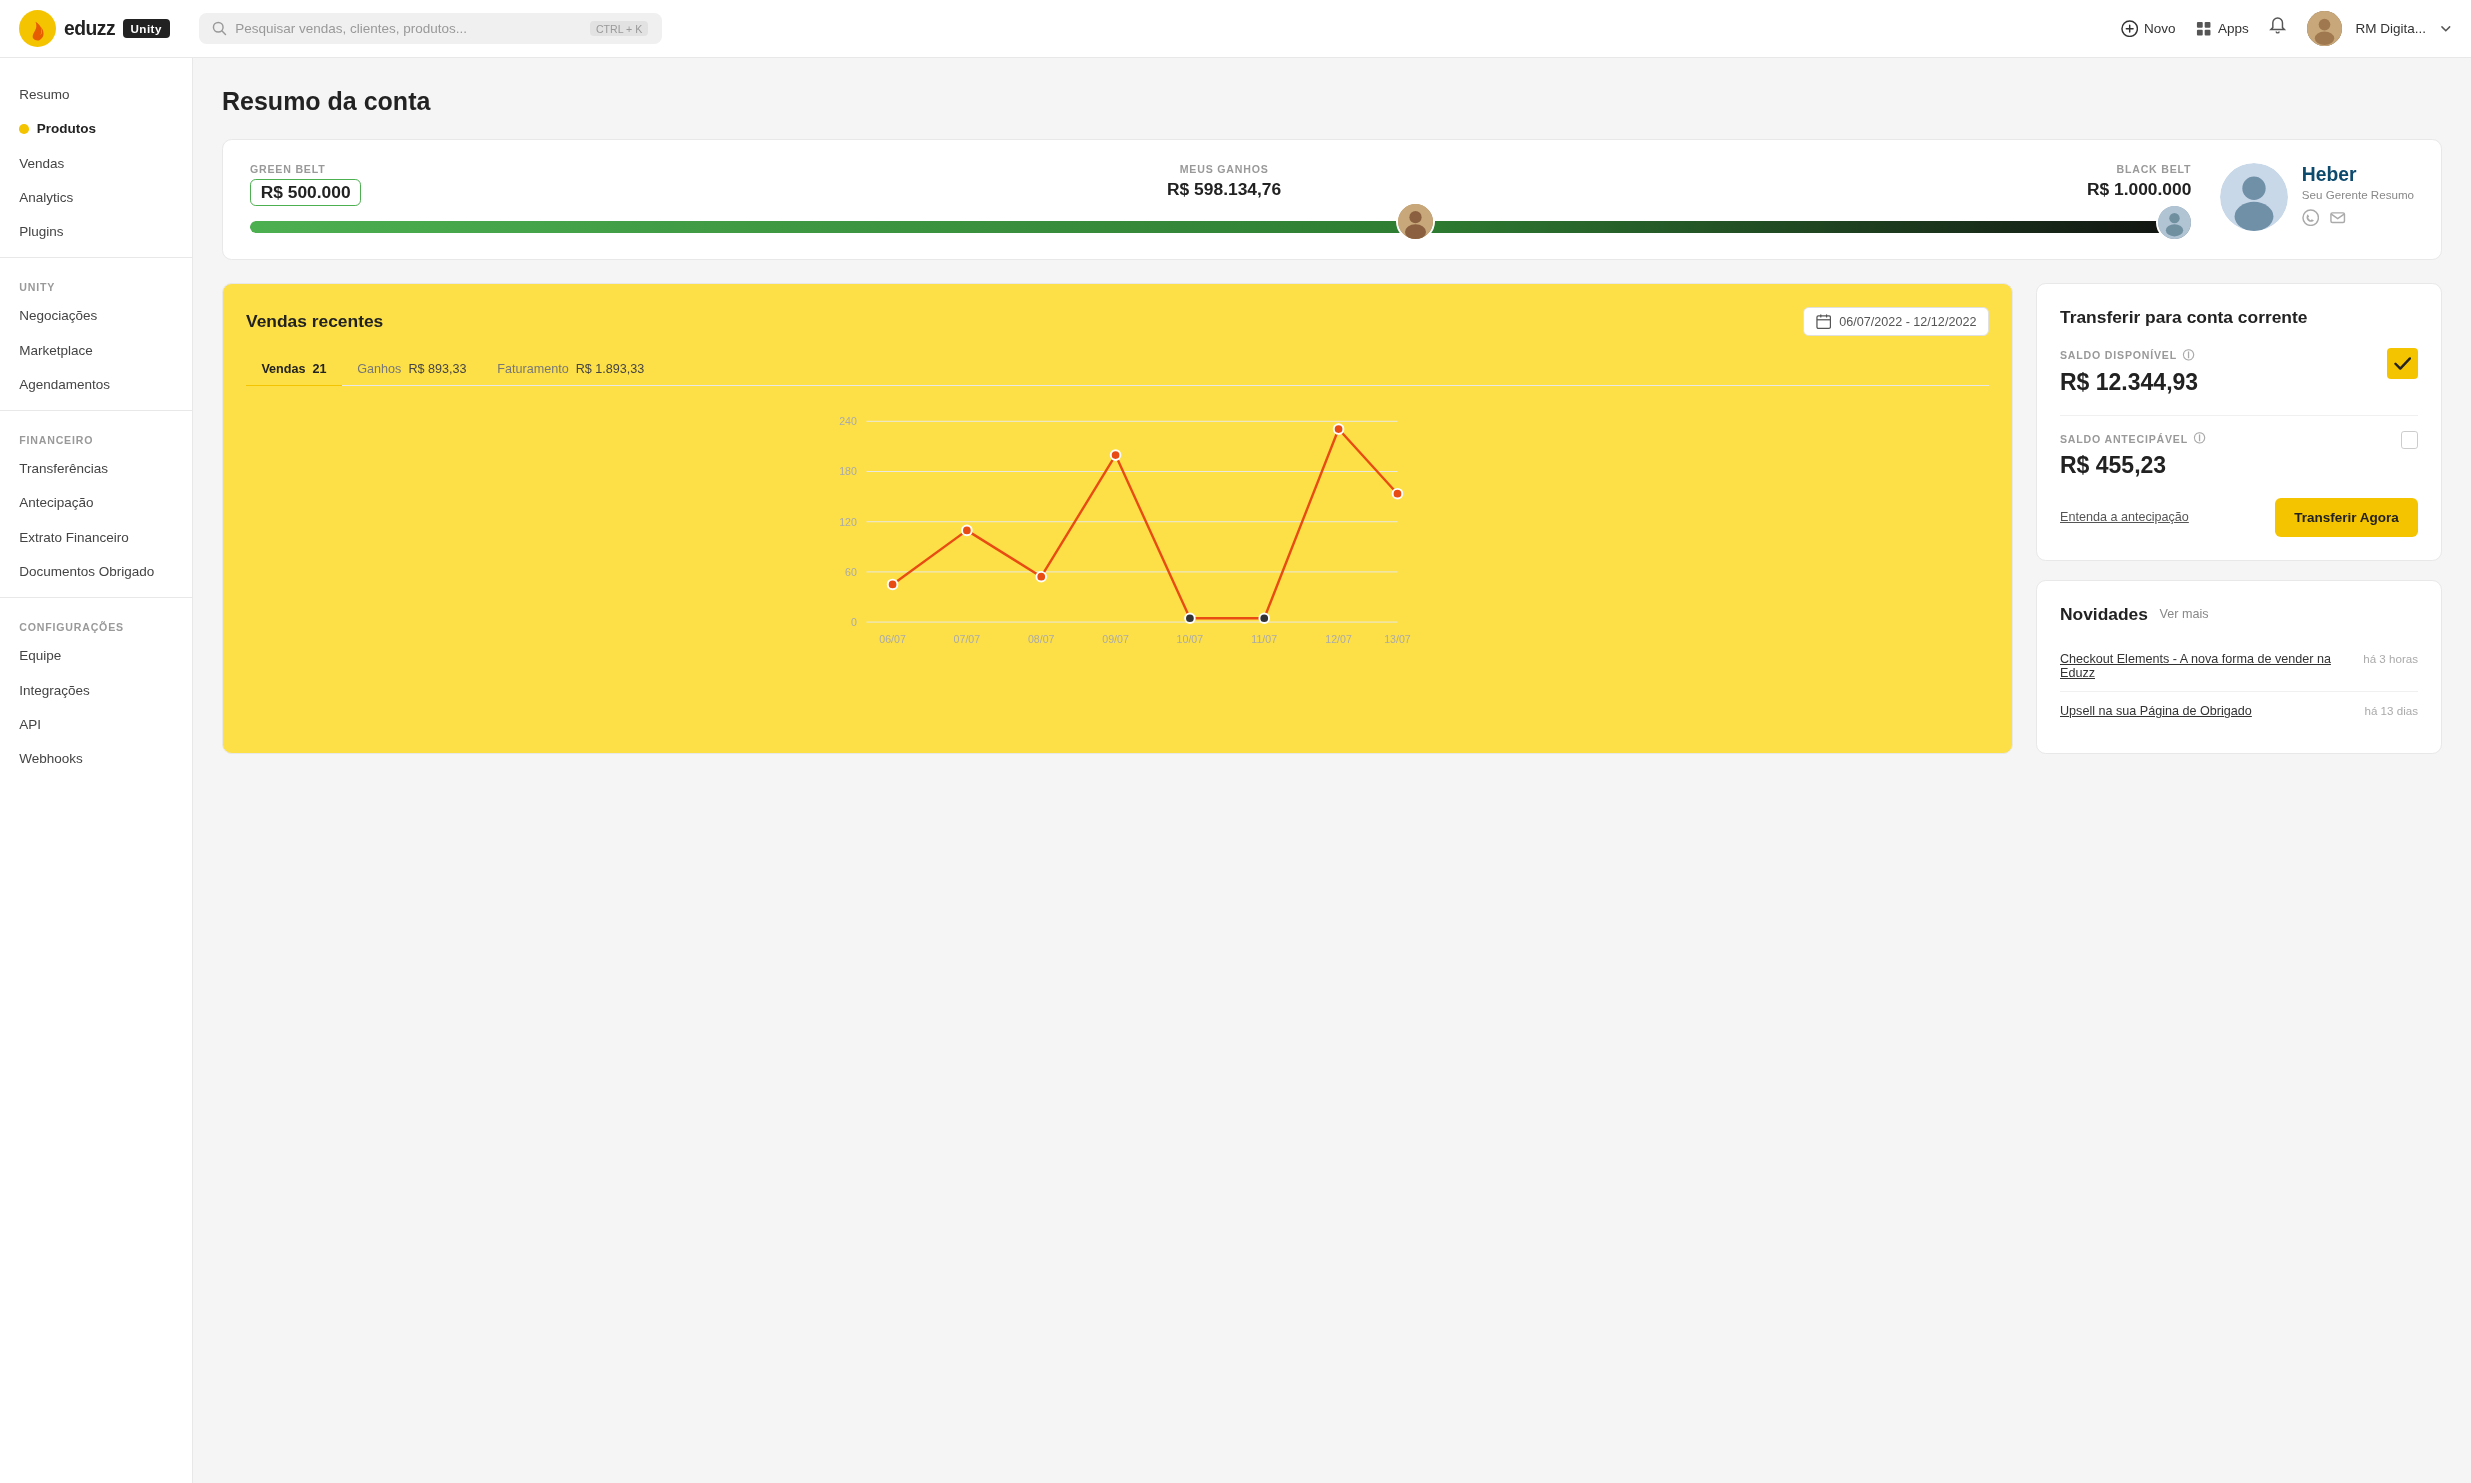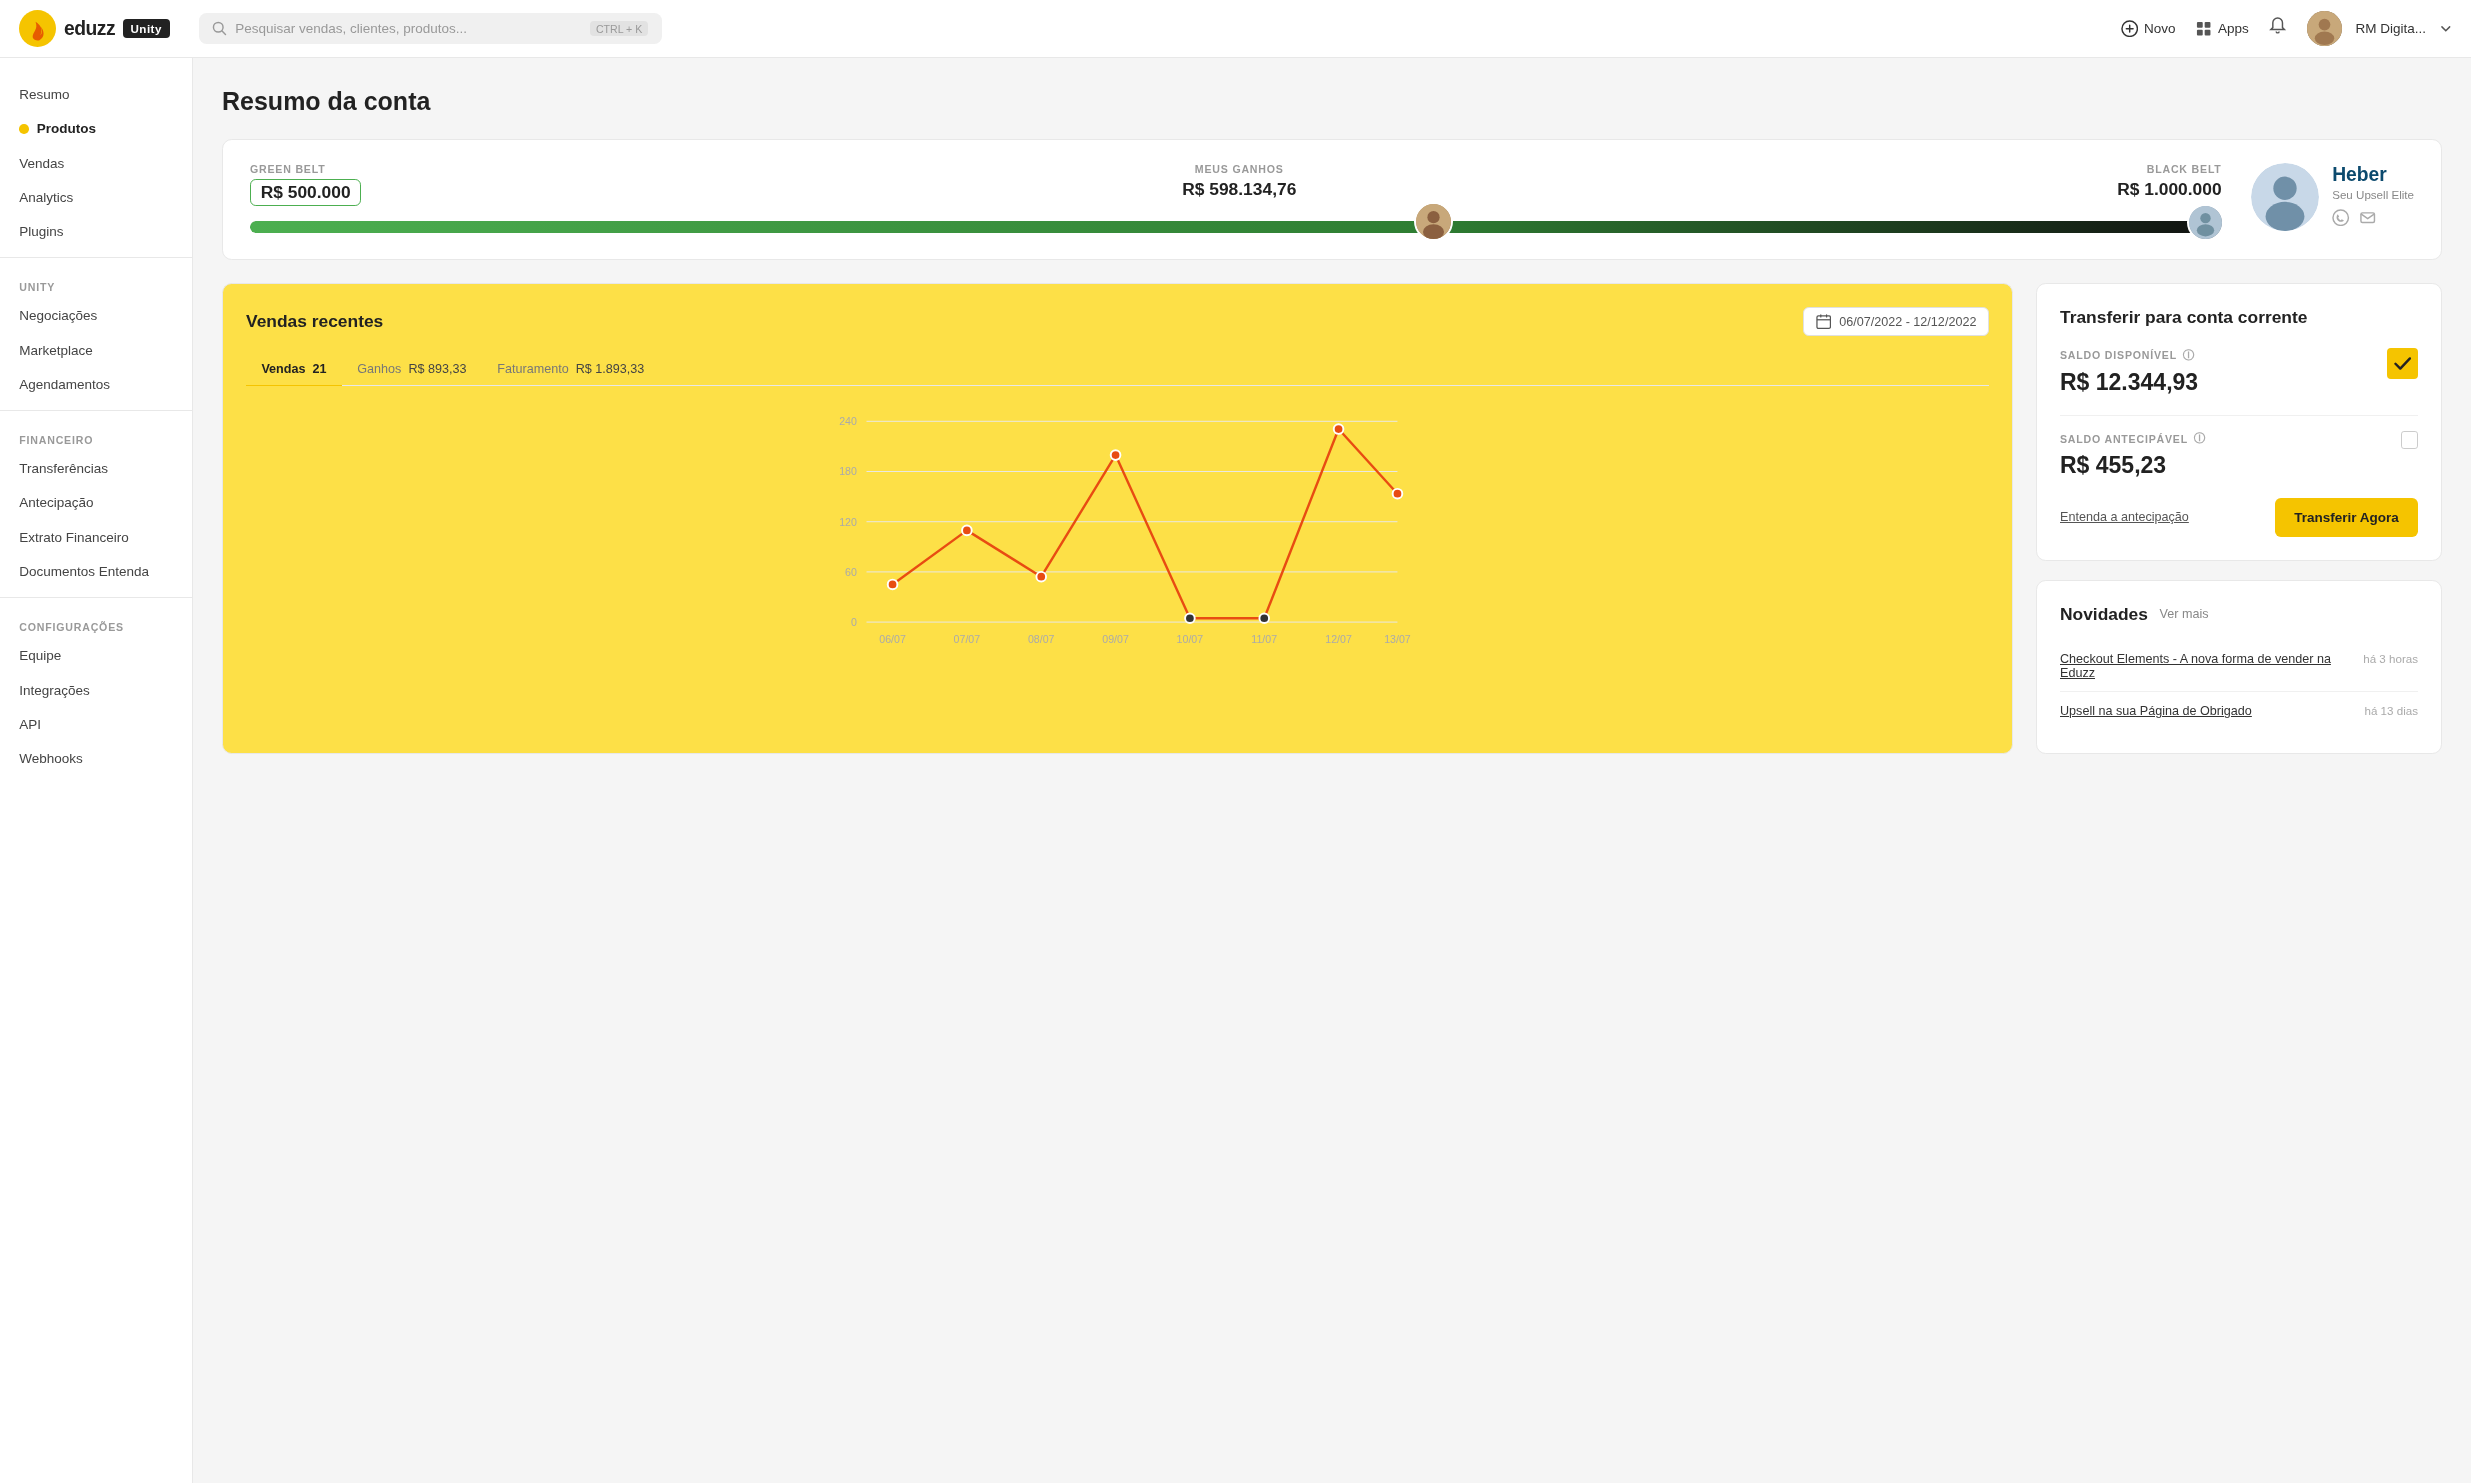--- a/index.html
+++ b/index.html
@@ -250,21 +250,21 @@
     <div class="sidebar-item">
       <span>Transferências</span>
     </div>
     <div class="sidebar-item">
       <span>Antecipação</span>
     </div>
     <div class="sidebar-item">
       <span>Extrato Financeiro</span>
     </div>
     <div class="sidebar-item">
-      <span>Documentos Entenda</span>
+      <span>Documentos Obrigado</span>
     </div>
 
     <div class="sidebar-divider"></div>
     <div class="sidebar-section">CONFIGURAÇÕES</div>
     <div class="sidebar-item">
       <span>Equipe</span>
     </div>
     <div class="sidebar-item">
       <span>Integrações</span>
     </div>
@@ -329,21 +329,21 @@
         <div class="manager-card">
           <div style="width:68px;height:68px;border-radius:50%;overflow:hidden;flex-shrink:0;">
             <svg width="68" height="68" viewBox="0 0 70 70">
               <circle cx="35" cy="35" r="35" fill="#c8d8e8"></circle>
               <circle cx="35" cy="26" r="12" fill="#7090a8"></circle>
               <ellipse cx="35" cy="55" rx="20" ry="15" fill="#7090a8"></ellipse>
             </svg>
           </div>
           <div>
             <div class="manager-name">Heber</div>
-            <div class="manager-title">Seu Upsell Elite</div>
+            <div class="manager-title">Seu Gerente Resumo</div>
             <div class="manager-icons">
               <span>
                 <svg width="17.4" height="17.4" viewBox="0 0 18 18" fill="none">
                   <circle cx="9" cy="9" r="8" stroke="#aaa" stroke-width="1.5"></circle>
                   <path d="M5 10C5.5 12.5 8.5 14 11 13L12 12.5C12.3 12.3 12.3 11.9 12 11.7L10.5 10.8C10.2 10.6 9.9 10.7 9.7 11L9.3 11.6C8 11.2 6.8 10 6.4 8.7L7 8.3C7.3 8.1 7.4 7.8 7.2 7.5L6.3 6C6.1 5.7 5.7 5.7 5.5 6L5 7C4.8 8 4.5 9.5 5 10Z" fill="#aaa"></path>
                 </svg>
               </span>
               <span>
                 <svg width="17.4" height="17.4" viewBox="0 0 18 18" fill="none">
                   <rect x="2" y="4" width="14" height="10" rx="1.5" stroke="#aaa" stroke-width="1.5"></rect>

